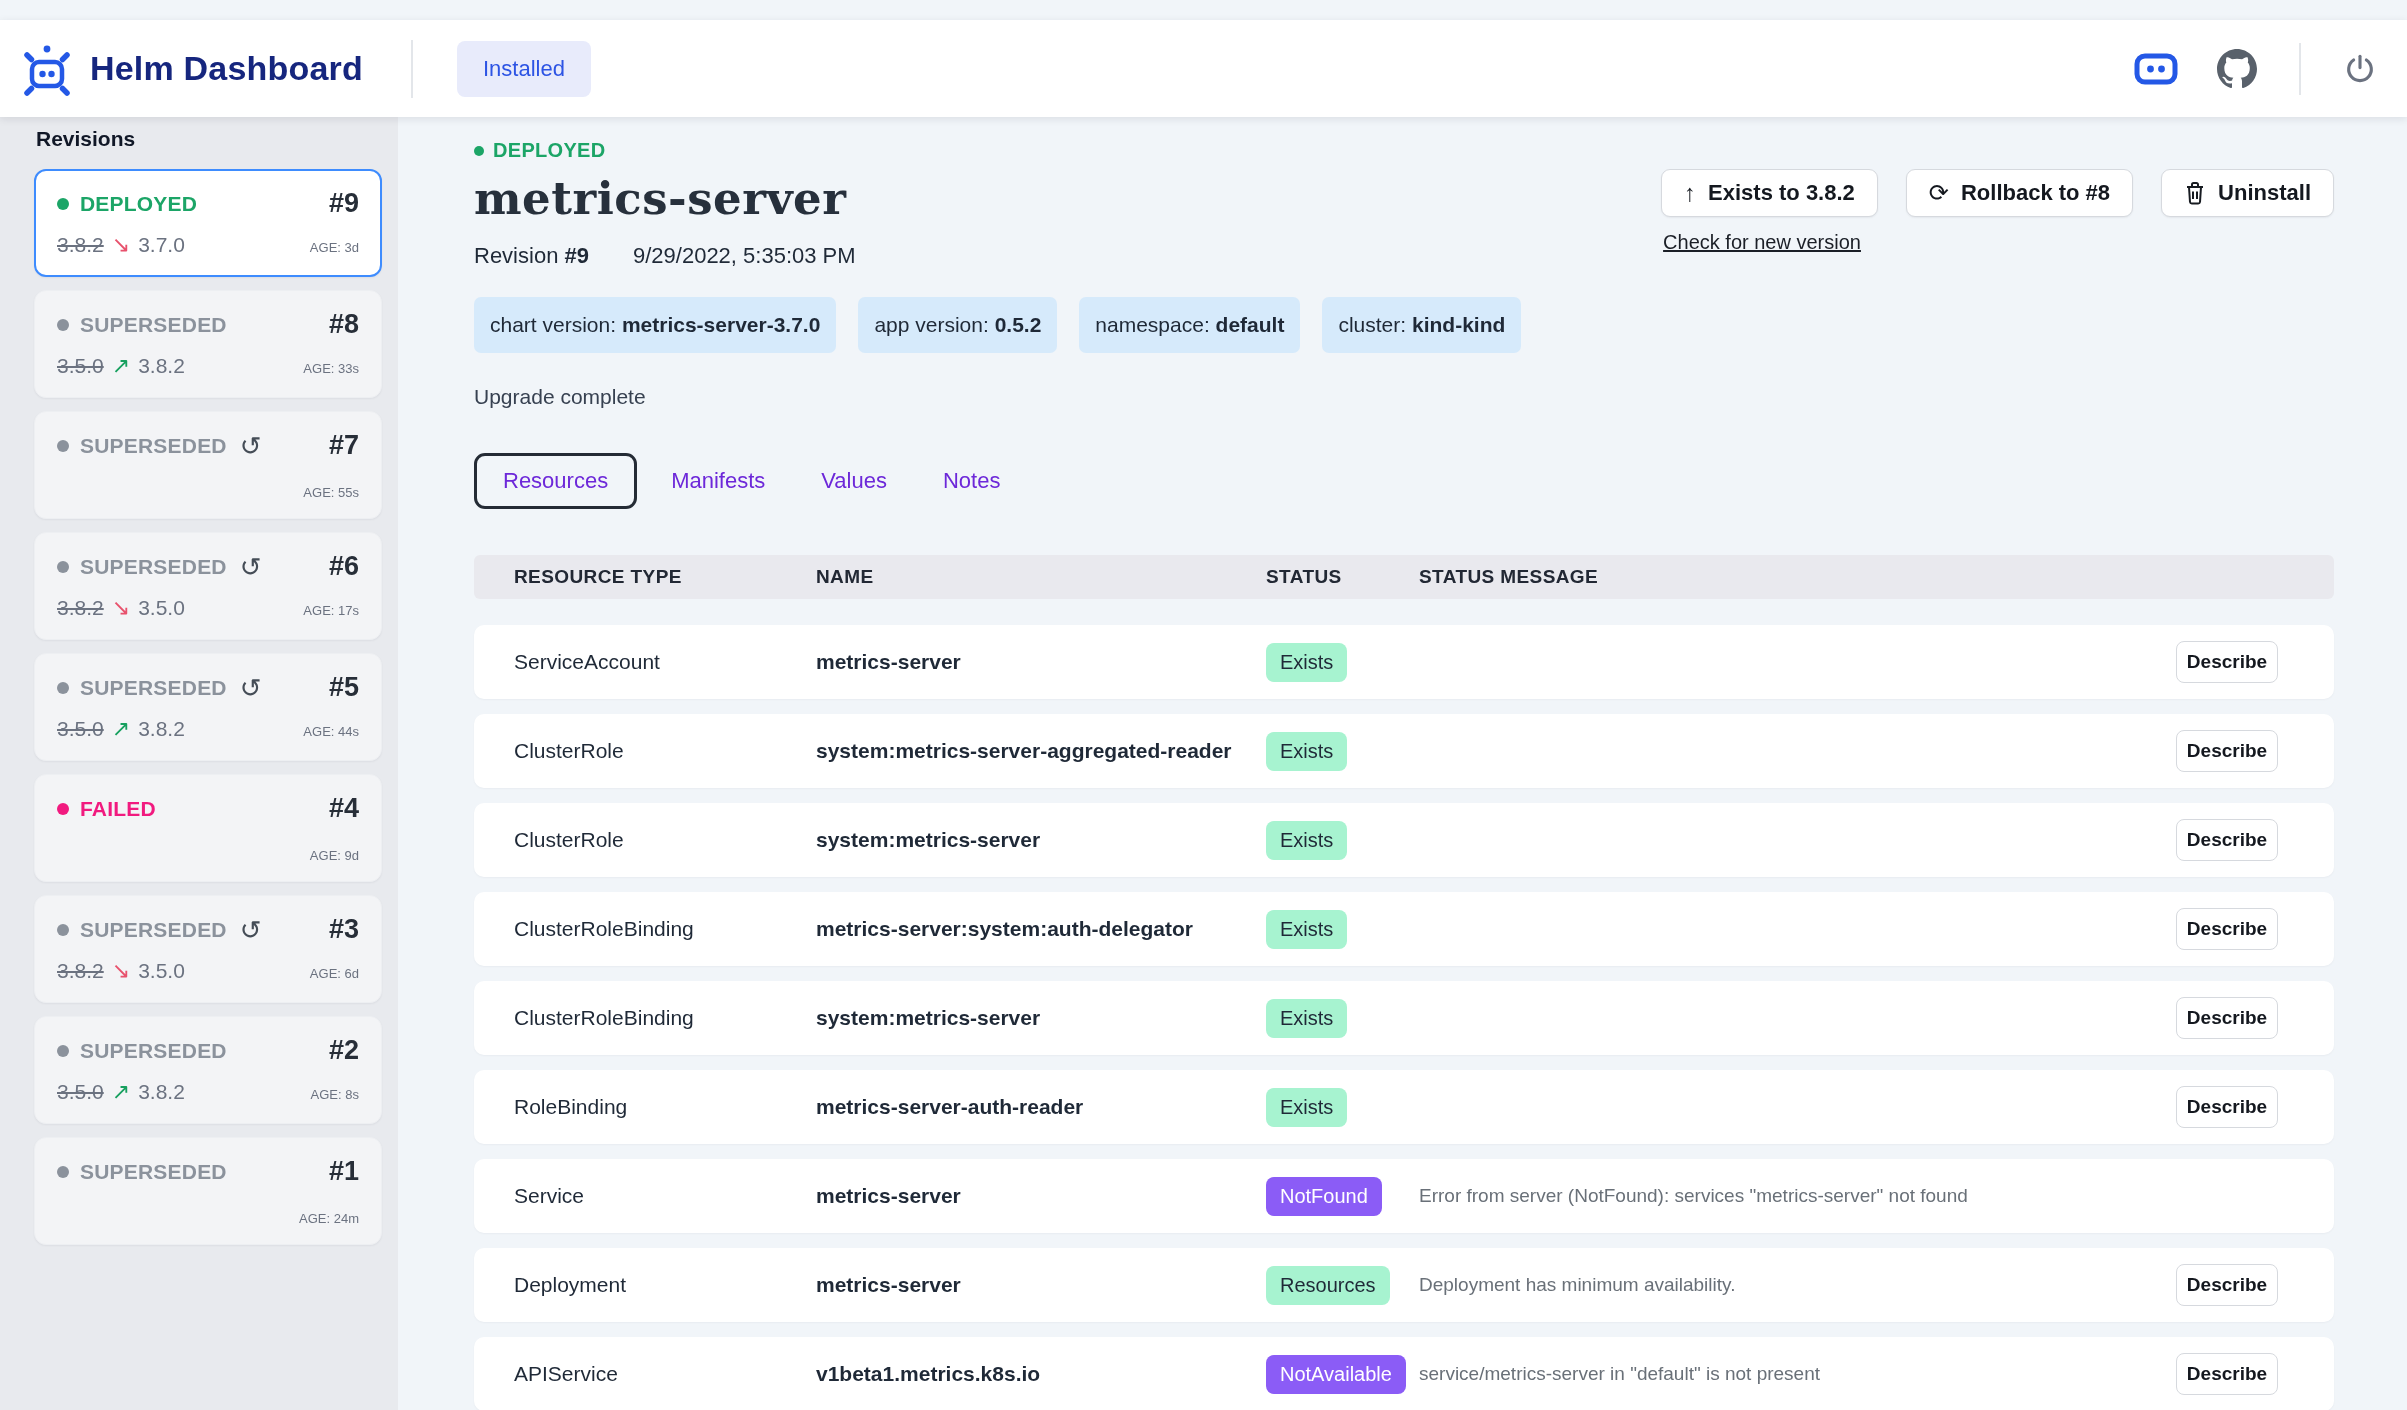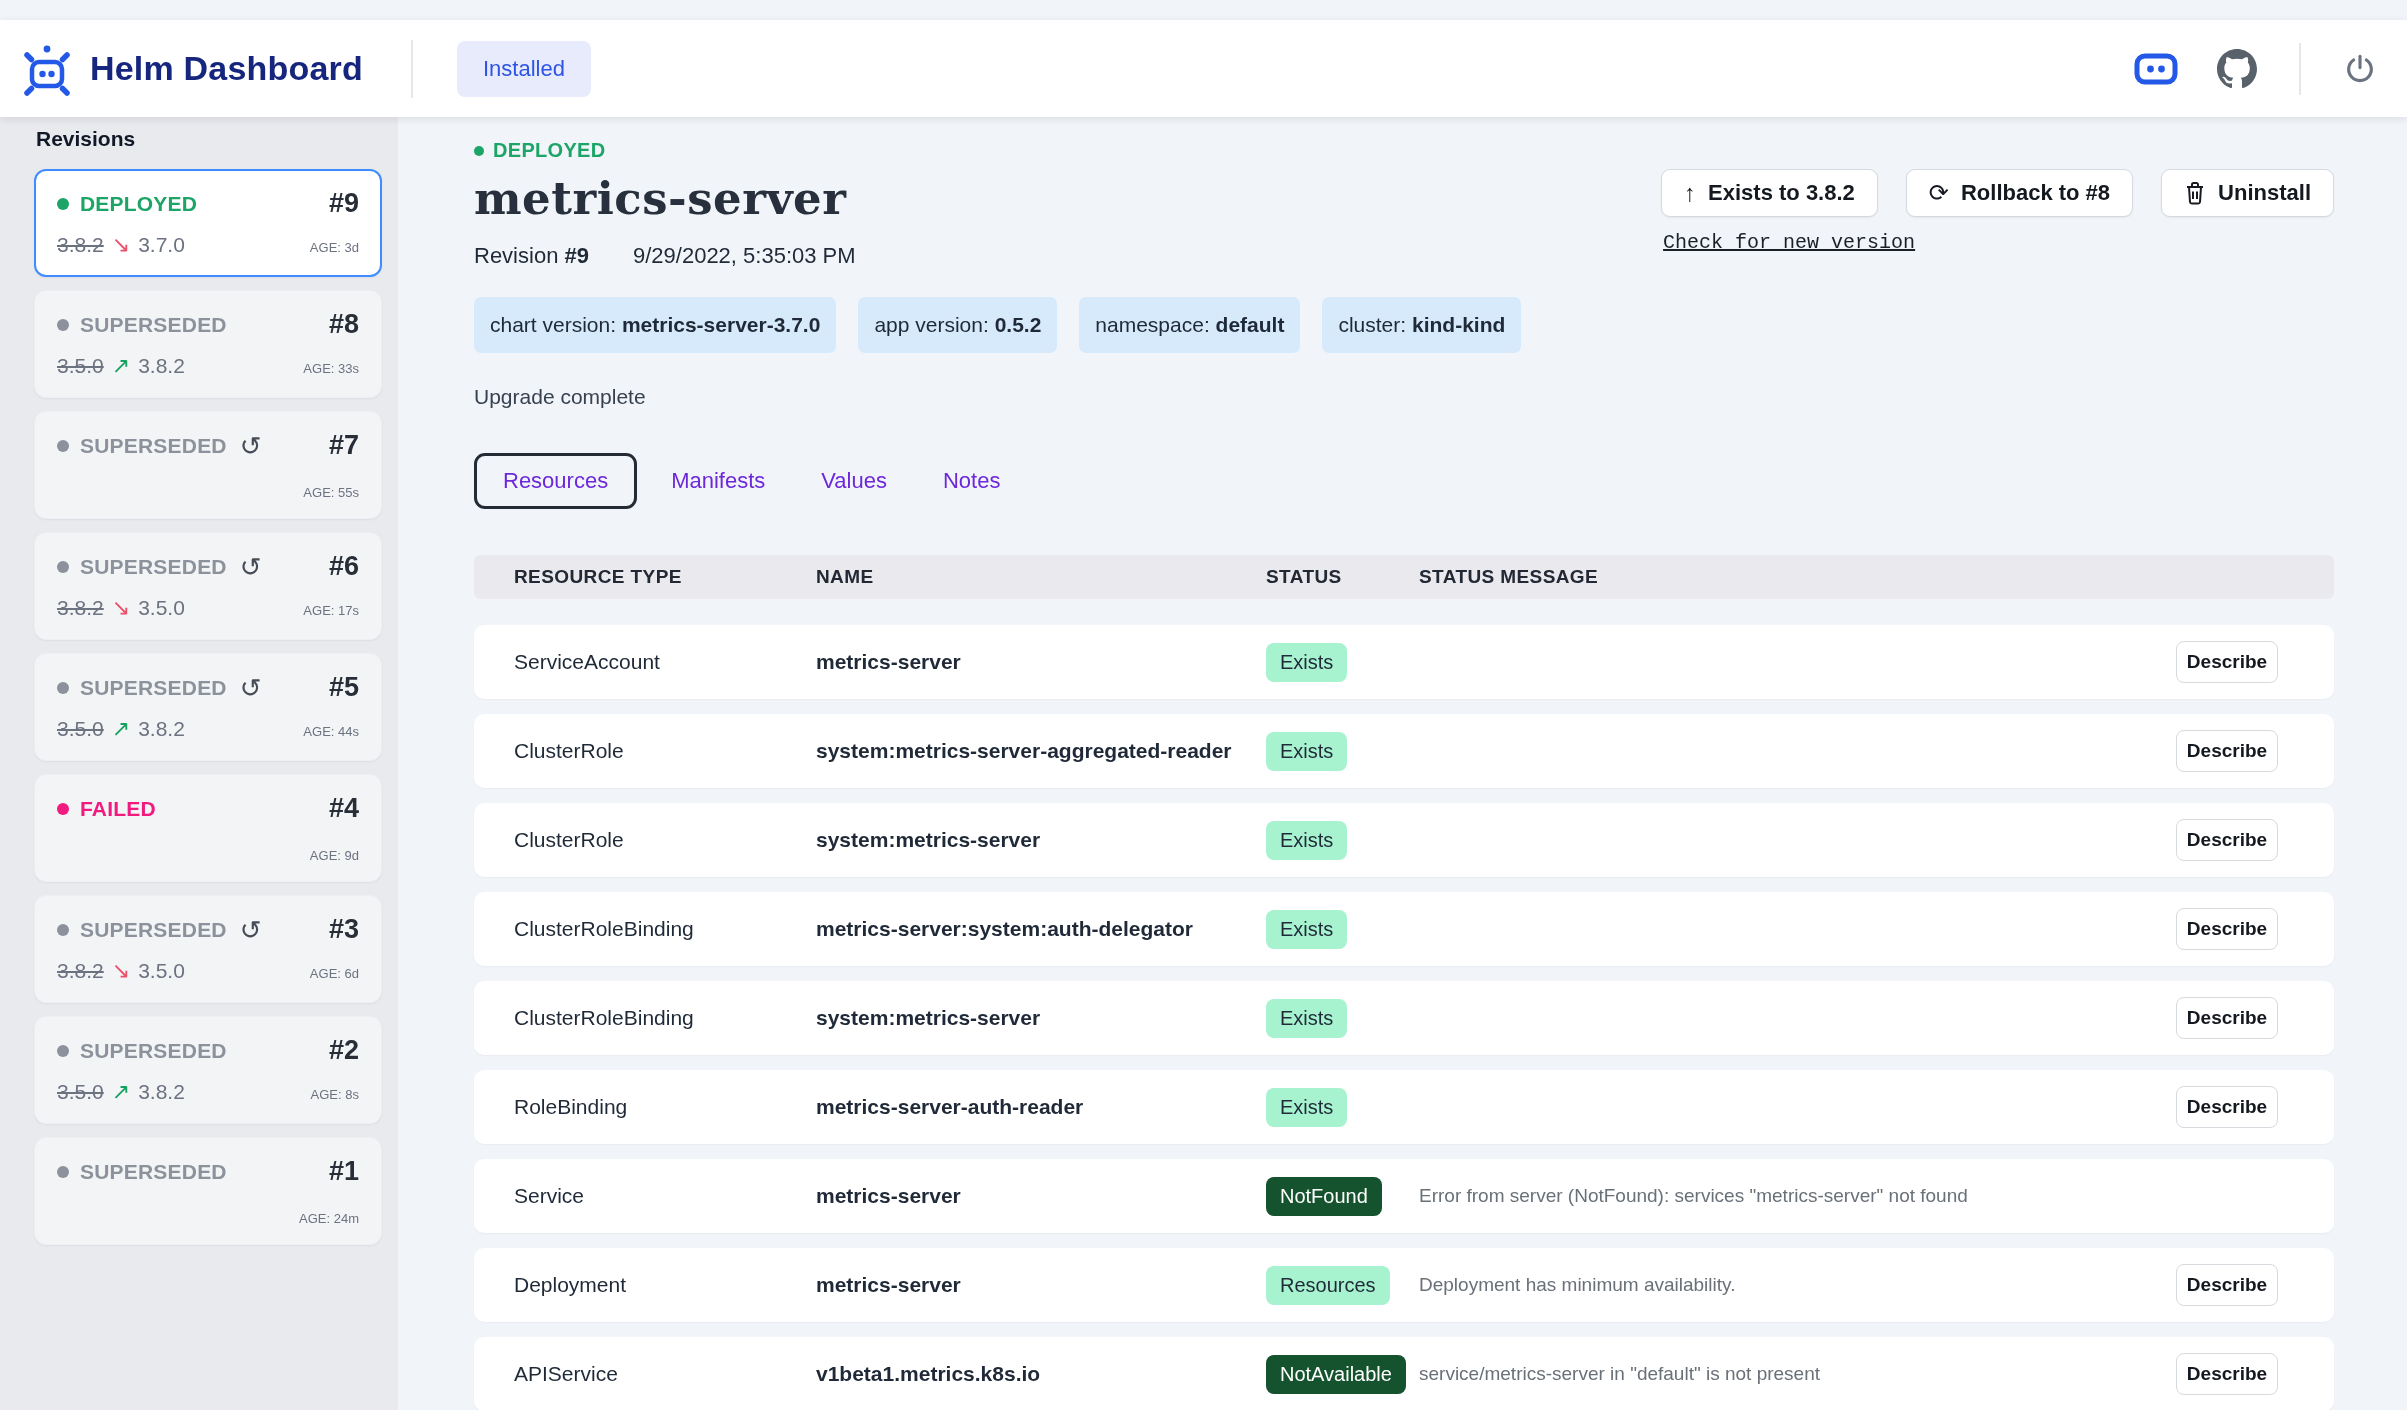--- a/index.html
+++ b/index.html
@@ -82,21 +82,21 @@
   .actions { position:absolute; top:72px; right:73px; display:flex; flex-direction:column; }
   .actions-row { display:flex; gap:28px; }
   .action-btn {
     display:inline-flex; align-items:center; gap:12px;
     background:#fff; border:1px solid #d6d9de; border-radius:9px;
     padding:0 22px; height:48px; font-size:22px; font-weight:700; color:#14181f;
     box-shadow:0 1px 2px rgba(16,24,40,.06); cursor:pointer;
     font-family:"Liberation Sans", sans-serif;
   }
   .action-ico { font-size:24px; font-weight:400; line-height:1; }
-  .check-link { margin-top:14px; margin-left:2px; font-size:20px; color:#1b1f27; text-decoration:underline; width:max-content; cursor:pointer;font-family:Liberation Mono, monospace; }
+  .check-link { margin-top:14px; margin-left:2px; font-size:20px; color:#1b1f27; text-decoration:underline; width:max-content; cursor:pointer; }
 
   
   .tabs { display:flex; align-items:center; margin-top:44px; gap:12px; }
   .tab { font-size:22px; color:#6d28d9; padding:13px 22px; cursor:pointer; }
   .tab.active { border:3px solid #242b35; border-radius:11px; padding:12px 26px; }
 
   
   .res-table { margin-top:46px; }
   .t-grid { display:grid; grid-template-columns:302px 450px 153px 1fr 160px; align-items:center; padding-left:40px; }
   .t-head {
@@ -105,21 +105,21 @@
   }
   .t-row {
     background:#ffffff; height:74px; border-radius:10px; margin-top:15px;
     box-shadow:0 1px 2px rgba(16,24,40,.04);
   }
   .t-row:first-of-type { margin-top:26px; }
   .cell-type { font-size:21px; color:#1f2937; }
   .cell-name { font-size:21px; font-weight:700; color:#1f2937; }
   .status-badge { display:inline-block; width:max-content; padding:8px 14px; border-radius:8px; font-size:20px; }
   .status-badge.success { background:#a7f3d0; color:#1f2937; }
-  .status-badge.error   { background:#14532d; color:#ffffff; }
+  .status-badge.error   { background:#8b5cf6; color:#ffffff; }
   .cell-msg { font-size:19px; color:#697078; padding-right:20px; }
   .describe-btn {
     justify-self:end; margin-right:56px;
     width:102px; height:42px; display:flex; align-items:center; justify-content:center;
     background:#fff; border:1px solid #d6d9de; border-radius:8px;
     font-size:19px; font-weight:700; color:#14181f; cursor:pointer;
     font-family:"Liberation Sans", sans-serif;
   }
   svg { display:block; }
 </style>

